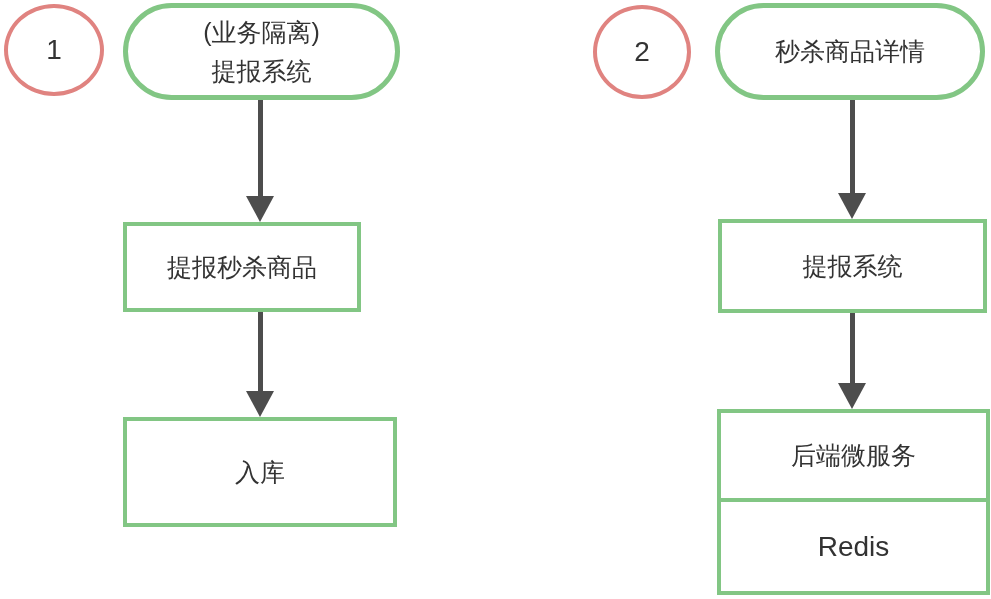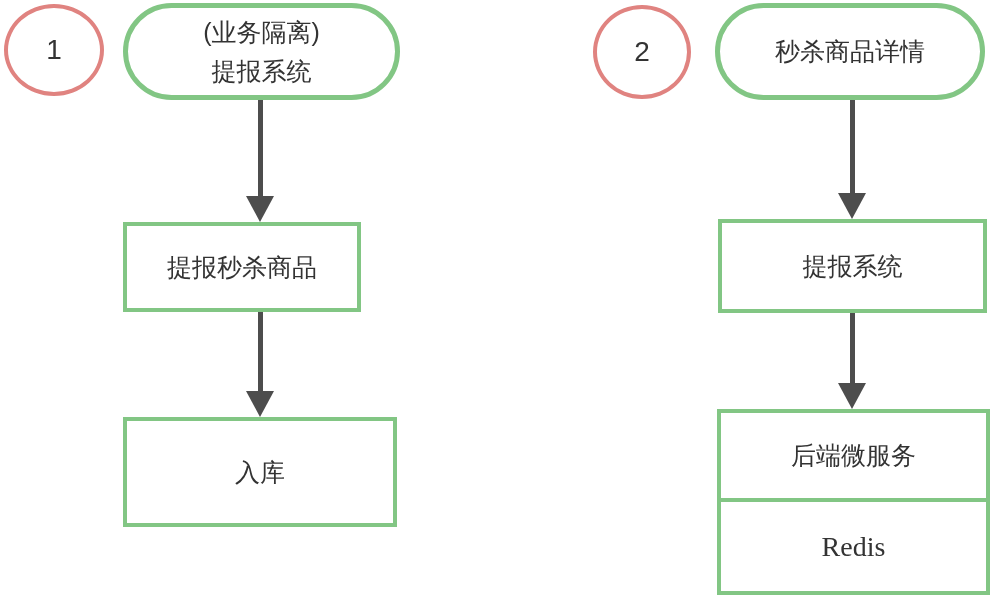--- a/index.html
+++ b/index.html
@@ -36,21 +36,21 @@
   }
   .stack {
     border: 4px solid var(--node_border_green, #82c684);
     align-items: stretch; justify-content: flex-start;
   }
   .stack-row {
     display: flex; align-items: center; justify-content: center;
     font-size: 25px;
   }
   .stack-row.first { flex: 0 0 85px; border-bottom: 4px solid var(--node_border_green, #82c684); }
-  .stack-row.second { flex: 1 1 auto; font-size: 28px; font-family: Liberation Serif, serif; }
+  .stack-row.second { flex: 1 1 auto; font-size: 28px; }
   .arrow {
     position: absolute;
     width: 28px;
     display: flex; flex-direction: column; align-items: center;
   }
   .arrow-line { width: 5px; flex: 1 1 auto; background: var(--arrow_gray, #4d4d4d); }
   .arrow-head {
     width: 0; height: 0; flex: 0 0 auto;
     border-left: 14px solid transparent;
     border-right: 14px solid transparent;

